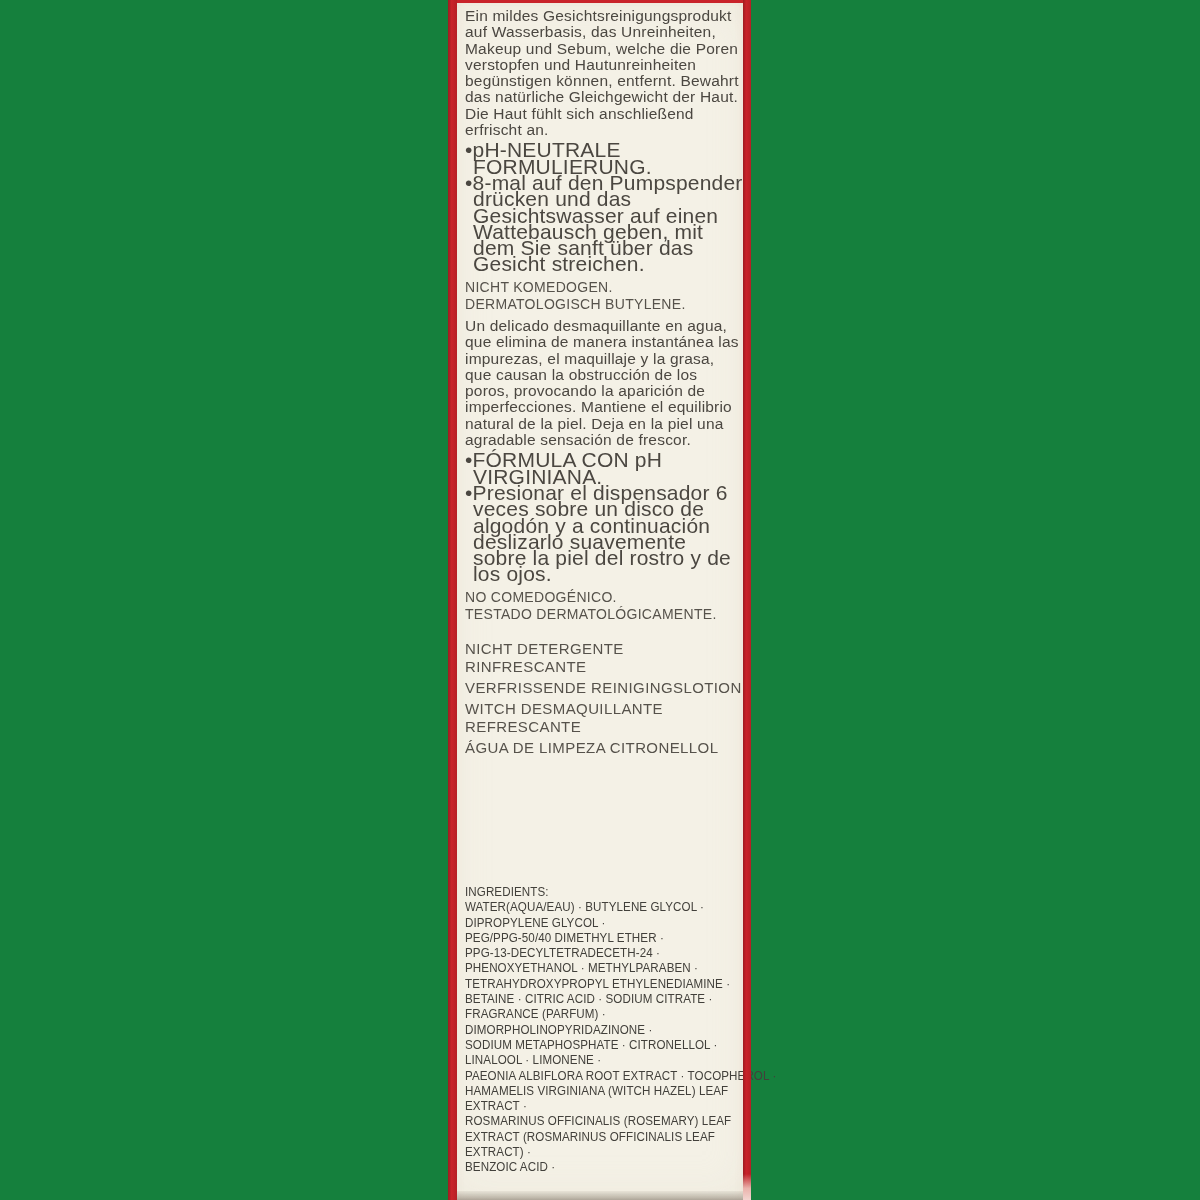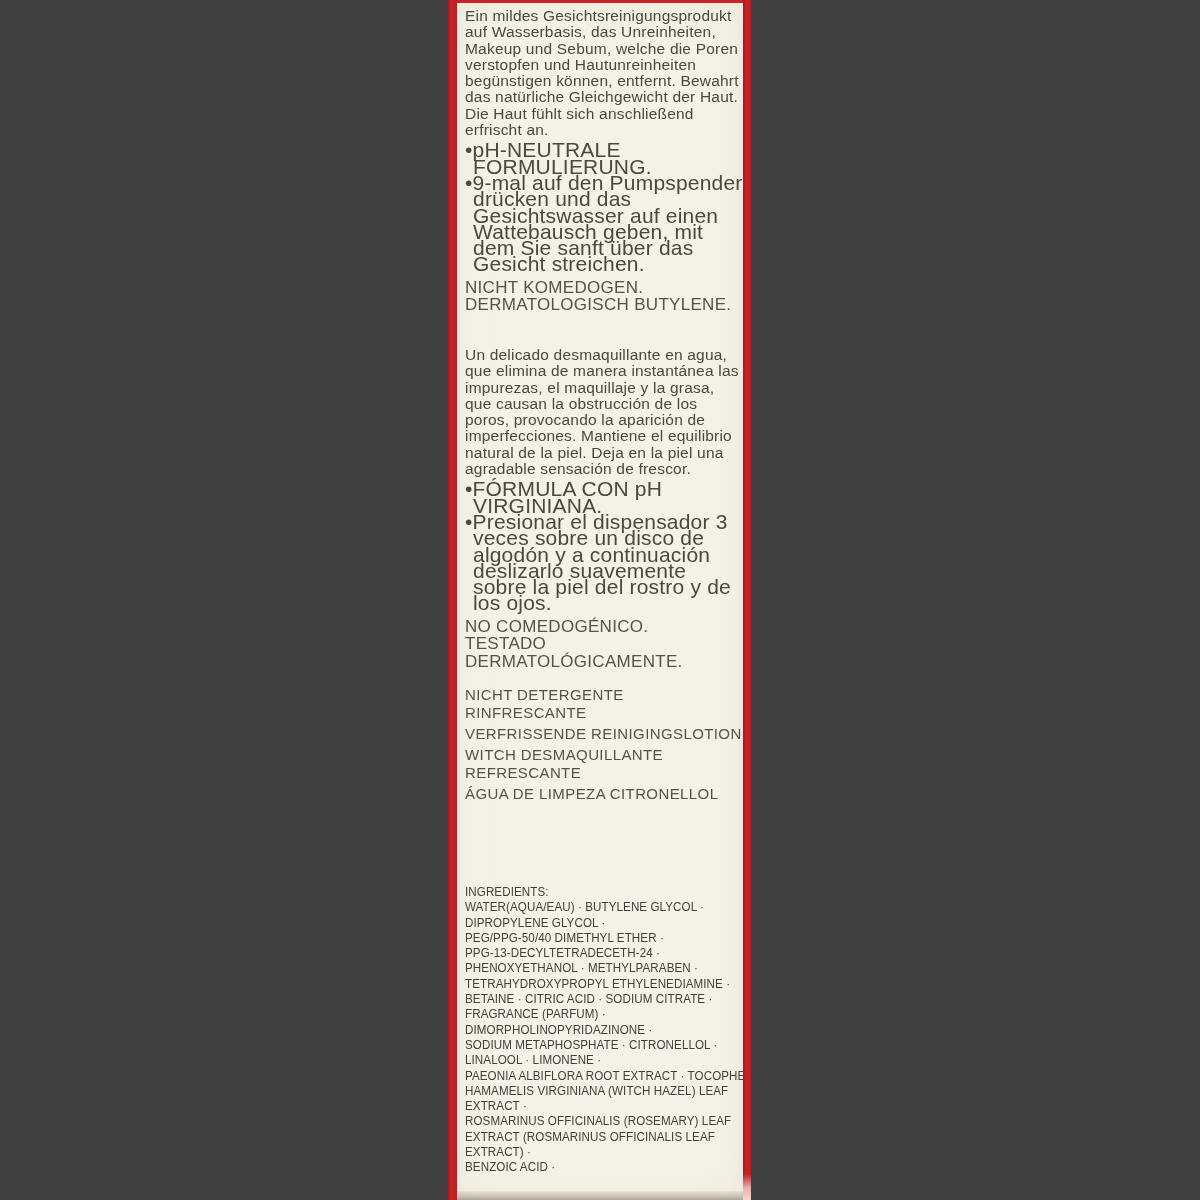--- a/index.html
+++ b/index.html
@@ -5,21 +5,21 @@
   html, body {
     margin: 0; padding: 0;
     width: 1200px; height: 1200px;
     background: #ffffff;
     overflow: hidden;
     font-family: "Liberation Sans", sans-serif;
   }
   .photo-bg {
     position: relative;
     width: 1200px; height: 1200px;
-    background: #404040;
+    background: #15803d;
     text-decoration: underline;
   }
   
   .box {
     position: absolute;
     left: 448px; top: 0;
     width: 303px; height: 1200px;
     background: var(--panel_bg, #f4f1e6);
     box-shadow: inset 10px 0 14px -8px rgba(190,90,80,0.22),
                 inset -10px 0 14px -8px rgba(190,90,80,0.22),
@@ -62,25 +62,25 @@
     font-size: 21px;
     line-height: 16.3px;
     letter-spacing: 0.2px;
     padding-left: 8px;
     text-indent: -8px;
   }
   .bullet::before { content: "\2022"; }
   .claims { margin-top: 6px; }
   .claim {
     color: var(--text_gray, #56524b);
-    font-size: 17px;
+    font-size: 14px;
     line-height: 17.6px;
     letter-spacing: 0.3px;
   }
-  .sect-gap { margin-top: 33px; }
+  .sect-gap { margin-top: 4px; }
   .names { margin-top: 16px; }
   .name {
     white-space: pre-line;
     color: var(--text_gray, #5a564f);
     font-size: 15px;
     line-height: 18px;
     letter-spacing: 0.4px;
     margin-bottom: 3px;
   }
   .ingredients {
@@ -101,31 +101,31 @@
 
 <div class="photo-bg">
   <div class="box">
     <div class="edge-top"></div>
 
     <div class="content">
 
       <div class="para">Ein mildes Gesichtsreinigungsprodukt auf Wasserbasis, das Unreinheiten, Makeup und Sebum, welche die Poren verstopfen und Hautunreinheiten begünstigen können, entfernt. Bewahrt das natürliche Gleichgewicht der Haut. Die Haut fühlt sich anschließend erfrischt an.</div>
       <div class="bullets">
           <div class="bullet">pH-NEUTRALE FORMULIERUNG.</div>
-          <div class="bullet">9-mal auf den Pumpspender drücken und das Gesichtswasser auf einen Wattebausch geben, mit dem Sie sanft über das Gesicht streichen.</div>
+          <div class="bullet">8-mal auf den Pumpspender drücken und das Gesichtswasser auf einen Wattebausch geben, mit dem Sie sanft über das Gesicht streichen.</div>
         </div>
       <div class="claims">
           <div class="claim">NICHT KOMEDOGEN.</div>
           <div class="claim">DERMATOLOGISCH BUTYLENE.</div>
         </div>
 
       <div class="para sect-gap">Un delicado desmaquillante en agua, que elimina de manera instantánea las impurezas, el maquillaje y la grasa, que causan la obstrucción de los poros, provocando la aparición de imperfecciones. Mantiene el equilibrio natural de la piel. Deja en la piel una agradable sensación de frescor.</div>
       <div class="bullets">
           <div class="bullet">FÓRMULA CON pH VIRGINIANA.</div>
-          <div class="bullet">Presionar el dispensador 3 veces sobre un disco de algodón y a continuación deslizarlo suavemente sobre la piel del rostro y de los ojos.</div>
+          <div class="bullet">Presionar el dispensador 6 veces sobre un disco de algodón y a continuación deslizarlo suavemente sobre la piel del rostro y de los ojos.</div>
         </div>
       <div class="claims">
           <div class="claim">NO COMEDOGÉNICO.</div>
           <div class="claim">TESTADO DERMATOLÓGICAMENTE.</div>
         </div>
 
       <div class="names">
           <div class="name">NICHT DETERGENTE
 RINFRESCANTE</div>
           <div class="name">VERFRISSENDE REINIGINGSLOTION</div>

